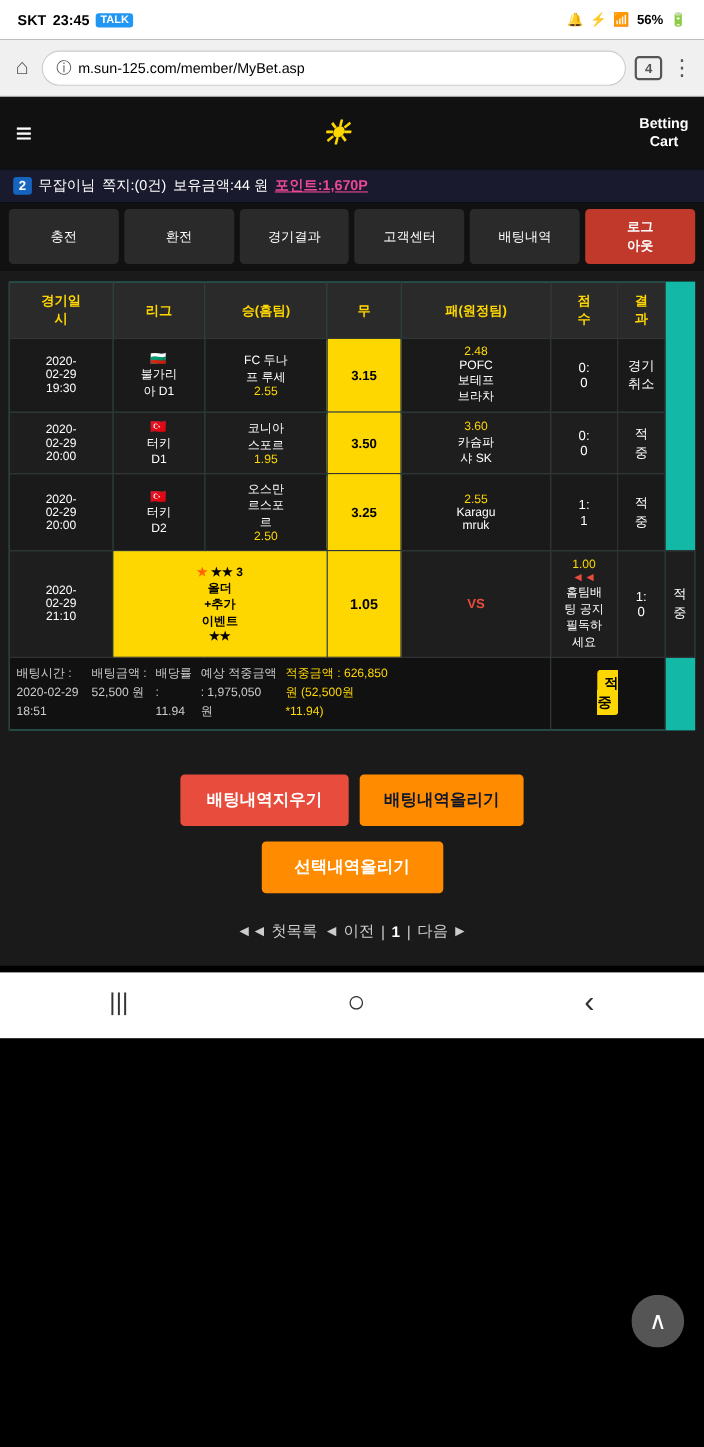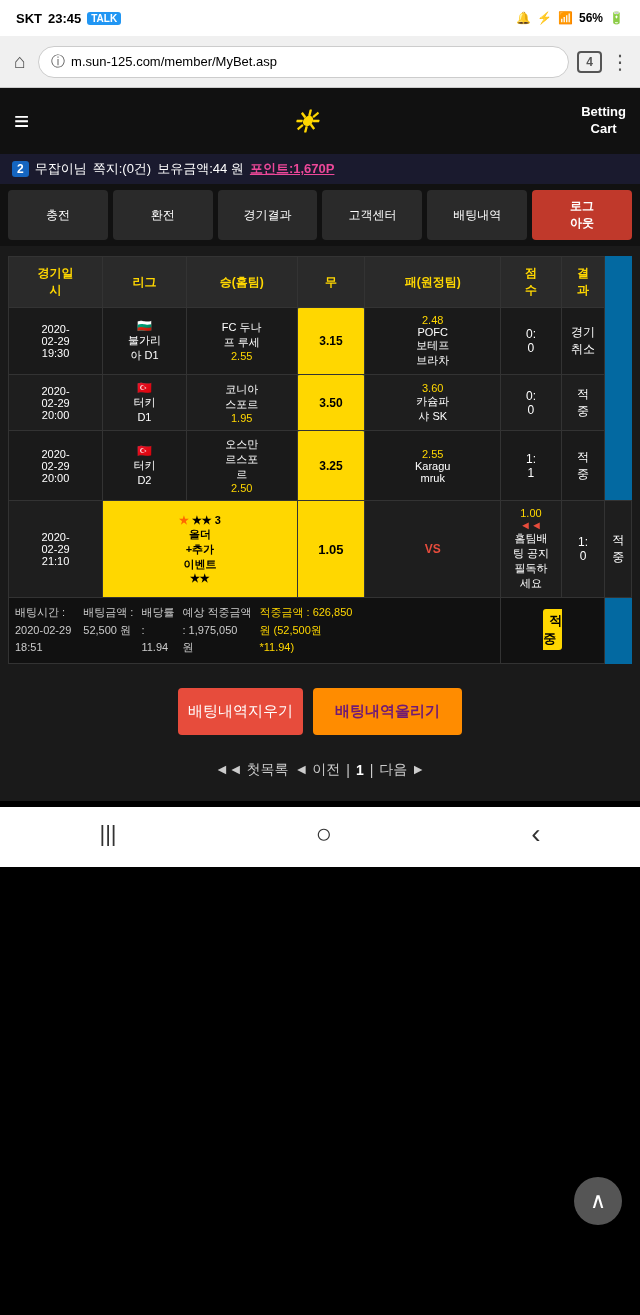--- a/index.html
+++ b/index.html
@@ -141,22 +141,22 @@
     
     .main-content {
       background: #1a1a1a;
       padding: 10px 8px;
     }
 
     
     .bet-table {
       width: 100%;
       border-collapse: collapse;
-      background: #0369a1;
-      margin-bottom: 10px;
+      background: #14b8a6;
+      margin-bottom: 26px;
     }
     .bet-table th {
       background: #2a2a2a;
       color: #FFD700;
       text-align: center;
       padding: 8px 4px;
       font-size: 12px;
       border: 1px solid #333;
     }
     .bet-table td {
@@ -208,29 +208,29 @@
       display: flex;
       gap: 10px;
       padding: 14px 8px;
       justify-content: center;
     }
     .btn-delete {
       background: #e74c3c;
       color: #fff;
       border: none;
       border-radius: 4px;
-      padding: 14px 10px;
+      padding: 14px 24px;
       font-size: 15px;
-      font-weight: normal;
+      font-weight: bold;
       cursor: pointer;
       font-family: inherit;
     }
     .btn-upload {
       background: #FF8C00;
-      color: #701a75;
+      color: #0f172a;
       border: none;
       border-radius: 4px;
       padding: 14px 22px;
       font-size: 15px;
       font-weight: bold;
       cursor: pointer;
       font-family: inherit;
       text-align: center;
     }
     .btn-select-upload {
@@ -429,20 +429,23 @@
       </tr>
 
     </tbody>
   </table>
 
   <div class="action-row">
     <button class="btn-delete">배팅내역지우기</button>
     <button class="btn-upload">배팅내역올리기</button>
   </div>
 
+  <div class="single-btn-row">
+    <button class="btn-select-upload">선택내역올리기</button>
+  </div>
 
   <div class="pagination">
     <a href="#">◄◄ 첫목록</a>
     <a href="#">◄ 이전</a>
     <span>|</span>
     <span class="current-page">1</span>
     <span>|</span>
     <a href="#">다음 ►</a>
   </div>
 

